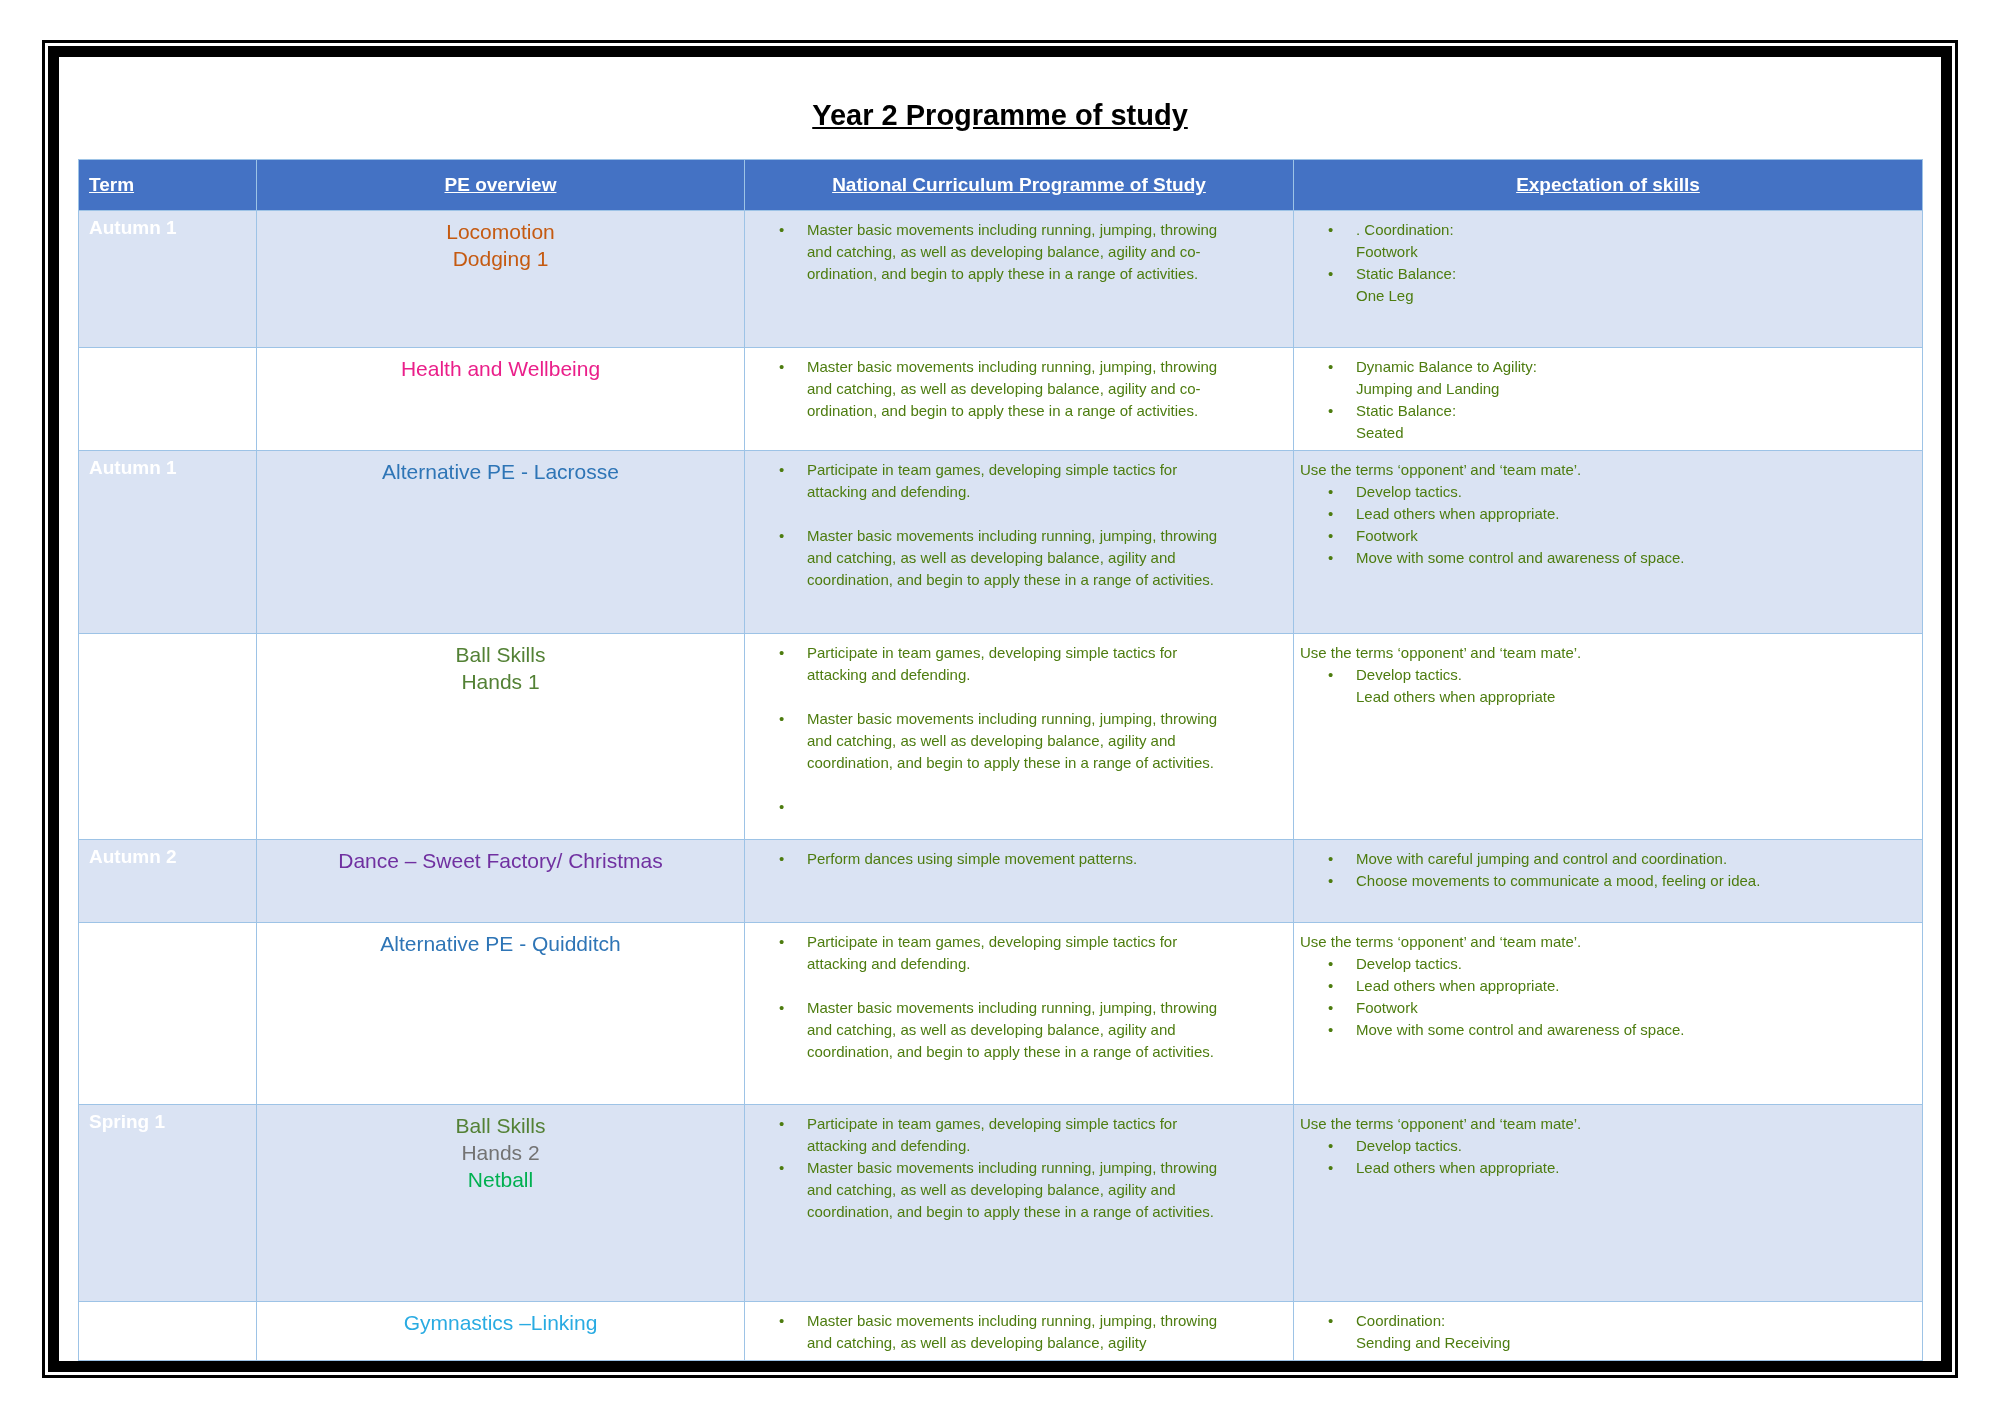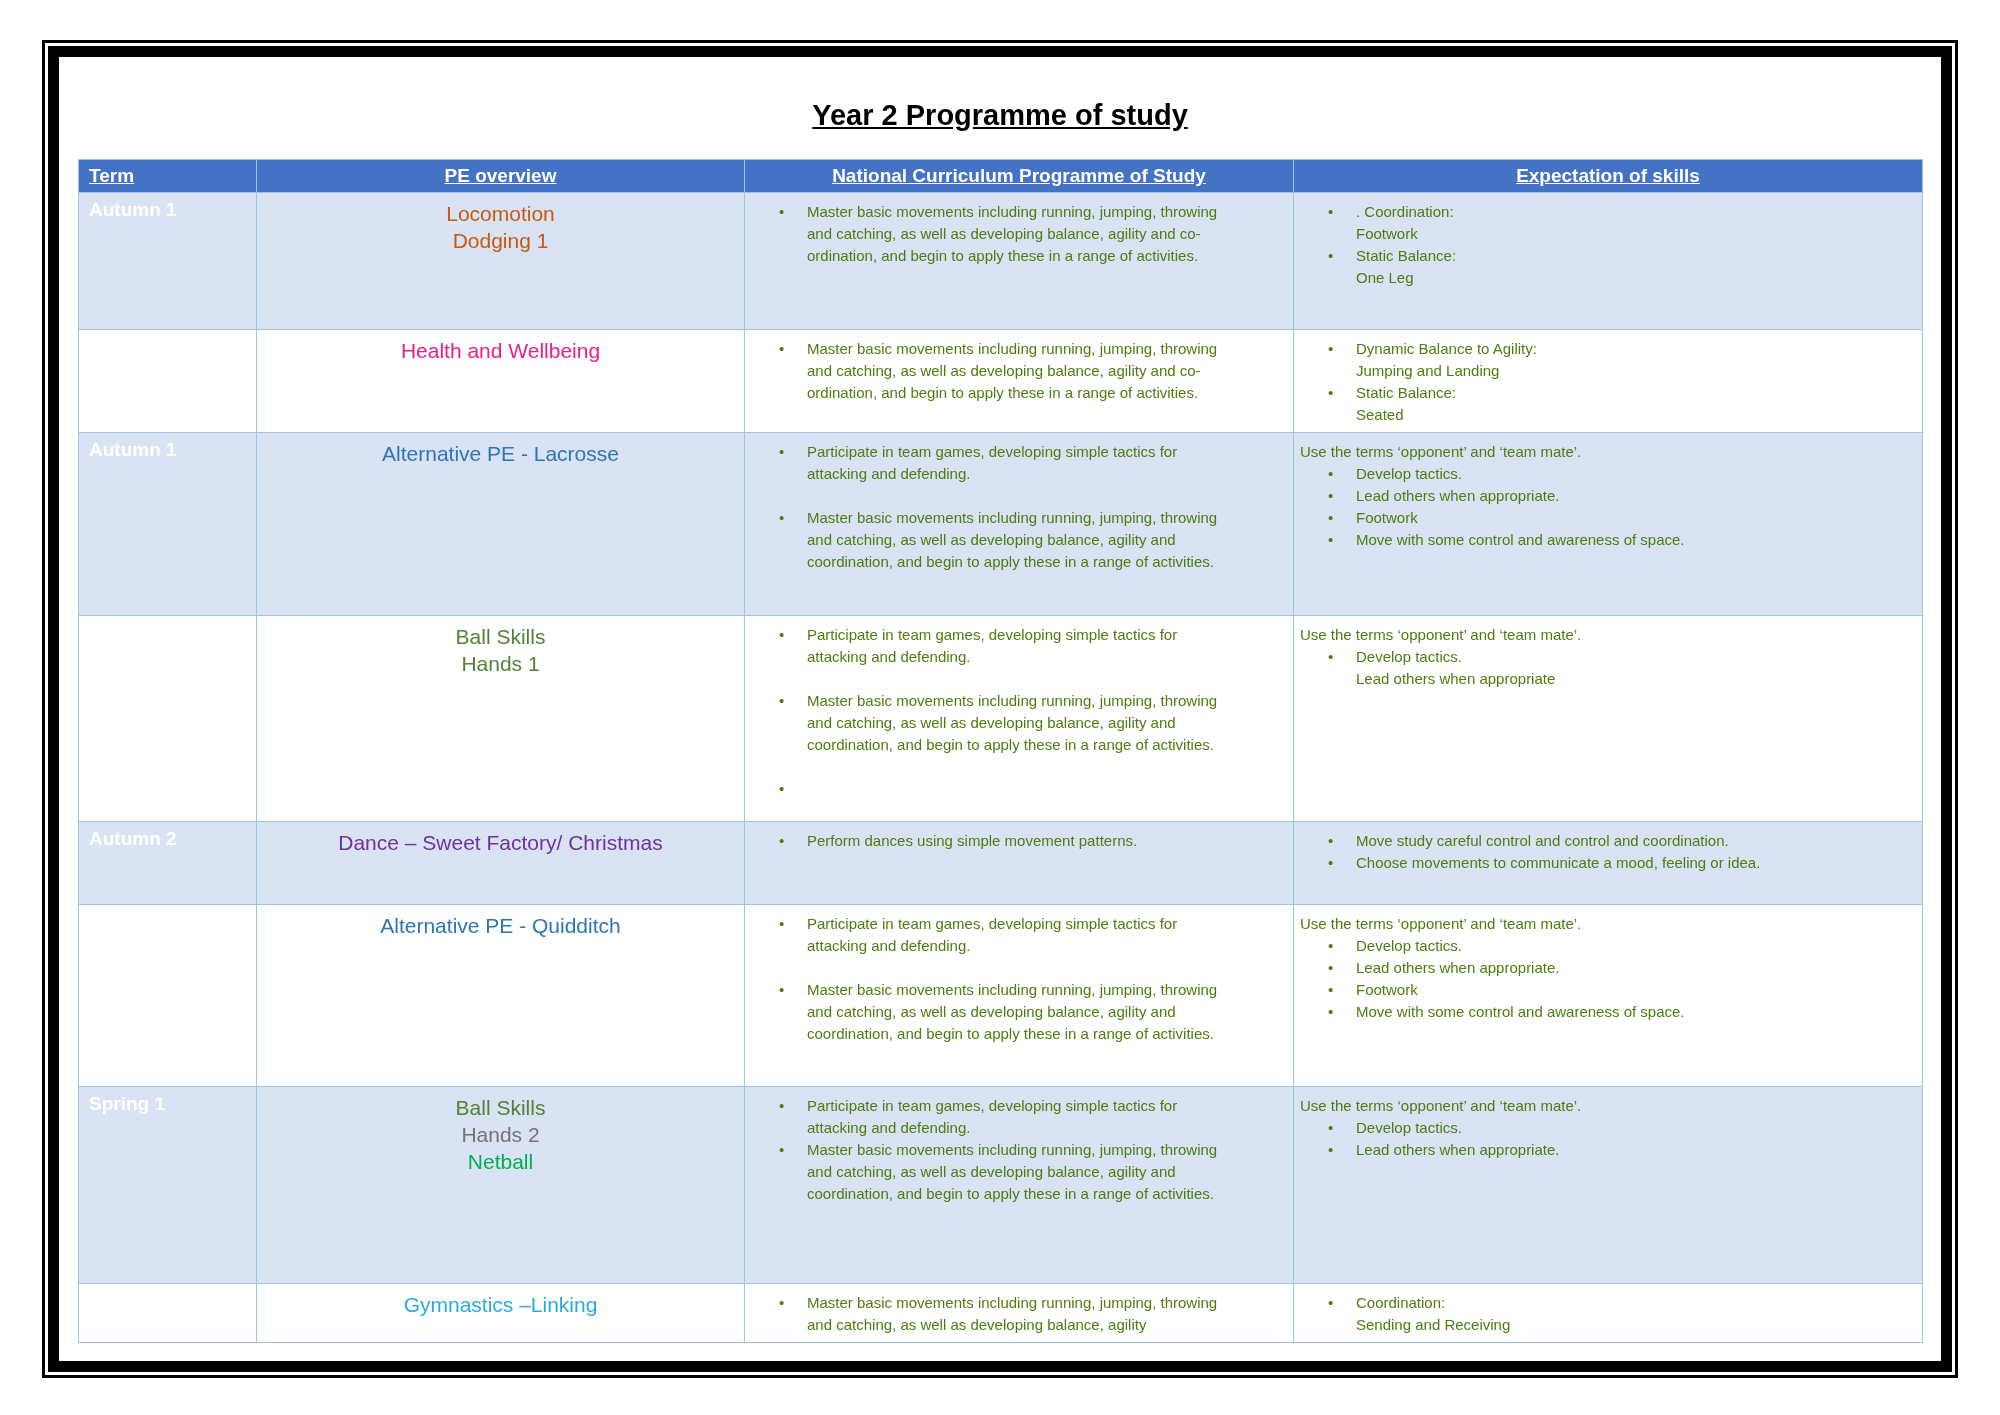--- a/index.html
+++ b/index.html
@@ -8,21 +8,21 @@
   .frame{position:absolute;left:42px;top:40px;width:1916px;height:1338px;
          border:3px solid #000;box-sizing:border-box;padding:3px;background:#fff;}
   .frame-inner{width:100%;height:100%;border:11px solid #000;box-sizing:border-box;
                background:#fff;overflow:hidden;}
   .doc-title{margin-top:42px;text-align:center;font-size:29px;font-weight:600;
              text-decoration:underline;color:#000;}
   table.programme{margin:27px 0 0 19px;width:1844px;border-collapse:collapse;table-layout:fixed;}
   table.programme td, table.programme th{border:1px solid #9dc3e6;vertical-align:top;
              box-sizing:border-box;overflow:hidden;}
   thead th{background:#4472c4;color:#fff;font-size:19px;font-weight:bold;
-           text-decoration:underline;height:33px;padding:5px 10px;text-align:center;}
+           text-decoration:underline;height:33px;padding:14px 10px;text-align:center;}
   thead th.term-h{text-align:left;}
   tbody tr:nth-child(1){height:137px}
   tbody tr:nth-child(2){height:92px}
   tbody tr:nth-child(3){height:183px}
   tbody tr:nth-child(4){height:206px}
   tbody tr:nth-child(5){height:83px}
   tbody tr:nth-child(6){height:182px}
   tbody tr:nth-child(7){height:197px}
   tbody tr:nth-child(8){height:58px}
   tr.shaded td{background:#dae3f3;}
@@ -160,21 +160,21 @@
               <td class="pe">
                 <div style="color: rgb(112, 48, 160);">Dance – Sweet Factory/ Christmas</div>
               </td>
               <td class="nc">
                 <div class="li">
                   <div>Perform dances using simple movement patterns.</div>
                 </div>
               </td>
               <td class="exp">
                 <div class="li">
-                  <div>Move study careful control and control and coordination.</div>
+                  <div>Move with careful jumping and control and coordination.</div>
                 </div>
                 <div class="li">
                   <div>Choose movements to communicate a mood, feeling or idea.</div>
                 </div>
               </td>
             </tr>
             <tr>
               <td class="term"></td>
               <td class="pe">
                 <div style="color: rgb(46, 117, 182);">Alternative PE - Quidditch</div>

